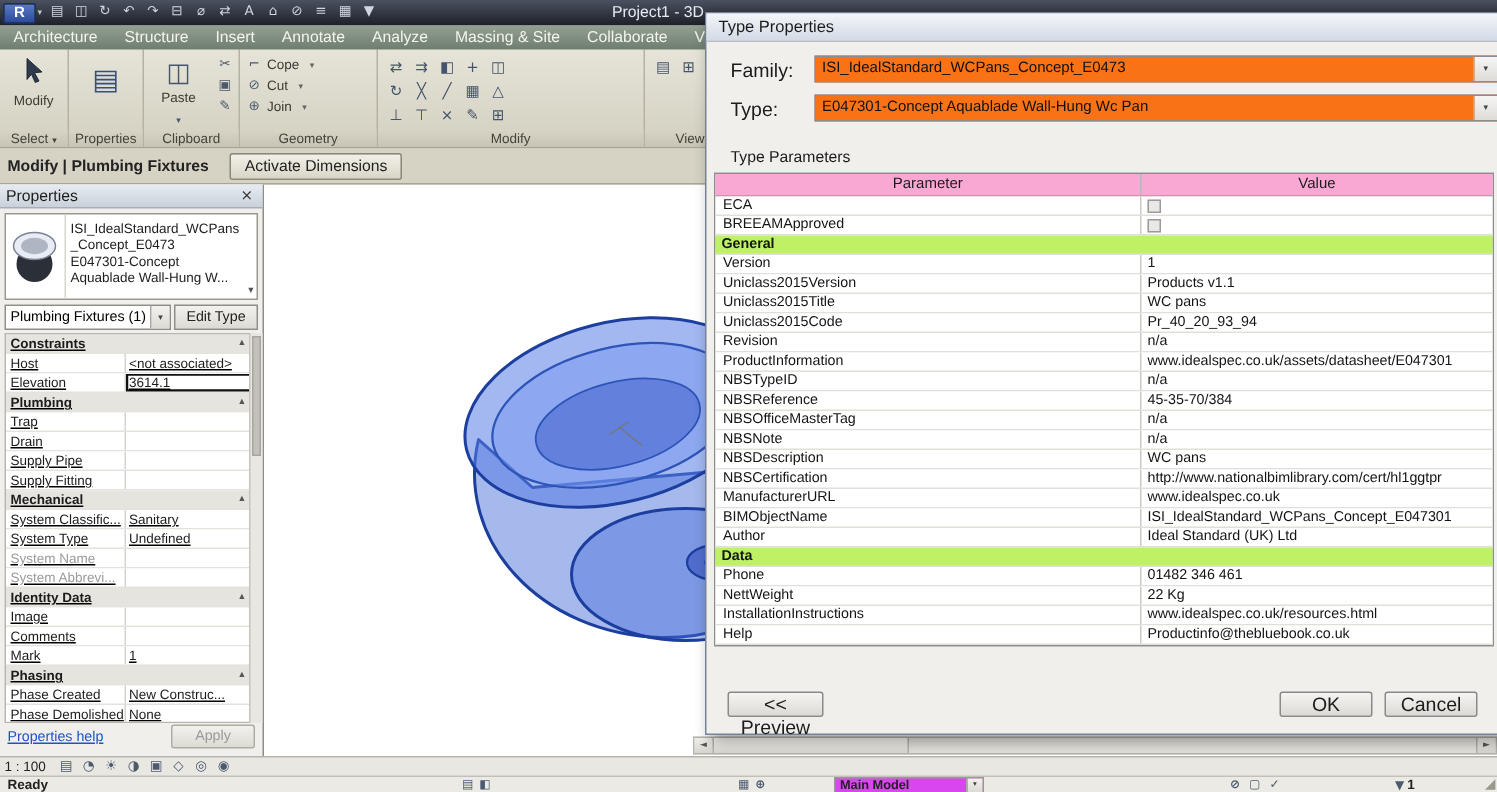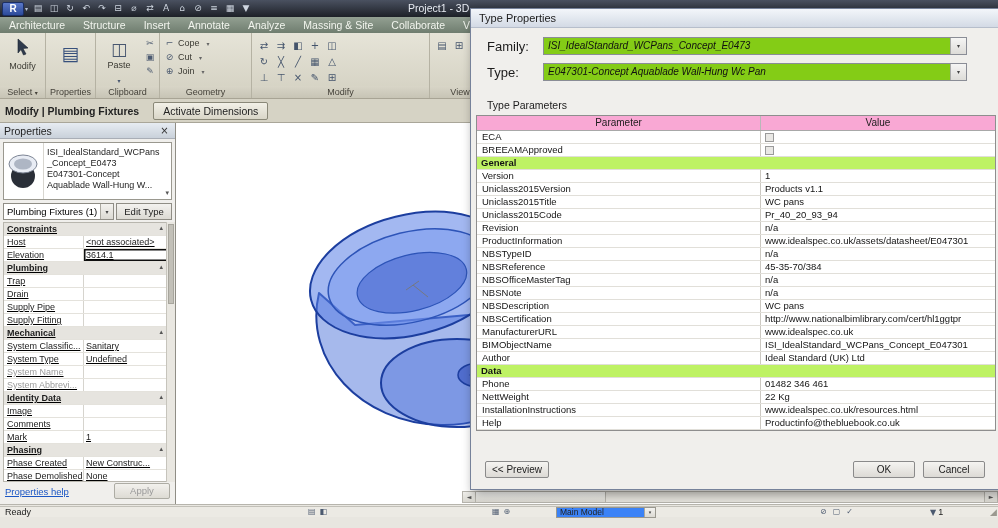--- a/index.html
+++ b/index.html
@@ -100,60 +100,60 @@
   .harrow.right { border-right:none; border-left:1px solid #b5b3ac; margin-left:auto; }
   .hthumb { width:130px; height:100%; background:linear-gradient(#fdfdfb,#d9d7d0); border-right:1px solid #b5b3ac;}
 
   
   .viewbar { position:absolute; left:0; top:504px; width:998px; height:13px; background:#e9e7e1;
     border-top:1px solid #b7b5ad; display:flex; align-items:center; z-index:6;}
   .vscale { font-size:9px; color:#222; margin:0 6px 0 3px; white-space:nowrap;}
   .vicon { width:15px; font-size:9px; text-align:center; color:#4c5a70; }
 
   
-  .statusbar { position:absolute; left:0; top:506px; width:998px; height:11px; background:#eceae4;
-    border-top:1px solid #c2c0b8; font-size:9px; color:#222; z-index:6;}
+  .statusbar { position:absolute; left:0; top:517px; width:998px; height:11px; background:#eceae4;
+    border-top:1px solid #c2c0b8; font-size:9px; color:#222; z-index:6;font-weight:bold;}
   .sb-msg { position:absolute; left:5px; top:0; }
   .sb-mid { position:absolute; left:308px; top:0; display:flex; gap:4px;}
   .sb-model-icons { position:absolute; left:492px; top:0; display:flex; gap:4px;}
   .sbicon { font-size:8px; color:#4c5a70; }
-  .sb-combo { position:absolute; left:556px; top:0; width:100px; height:11px; background:#3b82f6;
+  .sb-combo { position:absolute; left:556px; top:0; width:100px; height:11px; background:#d946ef;
     border:1px solid #9a988f; font-size:8.5px; line-height:9px; padding:0 0 0 3px; }
   .sb-combo .arrow { position:absolute; right:0; top:0; width:11px; height:100%; font-size:5px; line-height:9px;
     text-align:center; color:#444; background:linear-gradient(#f3f2ef,#dcdad3); border-left:1px solid #aaa8a0;}
   .sb-right { position:absolute; left:820px; top:0; display:flex; gap:6px; }
   .sb-filter { position:absolute; left:930px; top:0; display:flex; gap:2px; align-items:center;}
   .sb-grip { position:absolute; right:1px; top:0; color:#9a988f; font-size:9px;}
 
   
   .dialog { position:absolute; left:470px; top:8px; width:540px; height:482px; background:#f0efec;
     border:1px solid #76829a; box-shadow:3px 4px 10px rgba(0,0,0,.4); z-index:50; }
   .dtitle { height:19px; background:linear-gradient(#f3f6fa,#d3dae5); border-bottom:1px solid #b6becb;
     font-size:11px; color:#1c1c1c; line-height:18px; padding-left:8px; }
   .dfield { position:absolute; left:16px; display:flex; align-items:center; }
   .dlabel { width:56px; font-size:13px; color:#1c1c1c; }
-  .dcombo { position:relative; width:424px; height:18px; background:#84cc16; border:1px solid #8a8d96;
-    font-size:10px; line-height:16px; padding:0 18px 0 4px; white-space:nowrap; overflow:hidden; color:#111;font-style:italic;}
+  .dcombo { position:relative; width:456px; height:18px; background:#f97316; border:1px solid #8a8d96;
+    font-size:10px; line-height:16px; padding:0 18px 0 4px; white-space:nowrap; overflow:hidden; color:#111;}
   .dcombo .arrow { position:absolute; right:0; top:0; width:16px; height:100%; text-align:center;
     font-size:6px; line-height:16px; color:#444; background:linear-gradient(#f5f5f4,#dddcd8); border-left:1px solid #a9a9a9;}
   .dsection { position:absolute; left:16px; top:90px; font-size:10.5px; color:#1c1c1c;}
   .ptable { position:absolute; left:5px; top:106px; width:520px; background:#fff; border:1px solid #8e8e8e; }
   .phead { display:flex; height:15px; background:#f9a8d4; border-bottom:1px solid #a8a8a8; font-size:10px; color:#1c1c1c;}
   .phead .c1 { width:284px; text-align:center; line-height:14px; border-right:1px solid #b8b8b8;}
   .phead .c2 { flex:1; text-align:center; line-height:14px;}
   .drow { display:flex; height:13px; font-size:9.5px; border-bottom:1px solid #e1dfd9; background:#fff;}
   .drow .c1 { width:284px; padding-left:5px; border-right:1px solid #ccc9c2; line-height:12px;
     overflow:hidden; white-space:nowrap; color:#141414;}
   .drow .c2 { flex:1; padding-left:4px; line-height:12px; overflow:hidden; white-space:nowrap; color:#141414;}
   .drow.group { background:#bef264; font-weight:bold; }
   .drow.group .c1 { border-right:none; padding-left:4px; }
   .cb { display:none; width:9px; height:9px; border:1px solid #9a9a9a; background:#e9e8e5; margin-top:2px; }
   .drow.check .cb { display:inline-block; }
   .dbuttons { position:absolute; left:0; top:452px; width:100%; height:18px; }
-  .dbtn { position:absolute; height:17px; font-size:10px; text-align:center; line-height:15px; color:#1c1c1c;
+  .dbtn { position:absolute; height:17px; font-size:13px; text-align:center; line-height:15px; color:#1c1c1c;
     background:linear-gradient(#f5f4f1,#dcdad5); border:1px solid #8a8a8a; border-radius:2px;}
   .dbtn.preview { left:14px; width:64px; }
   .dbtn.ok { left:382px; width:62px; }
   .dbtn.cancel { left:452px; width:62px; }
 </style>
 </head>
 <body>
 
 <div id="screen">
 

